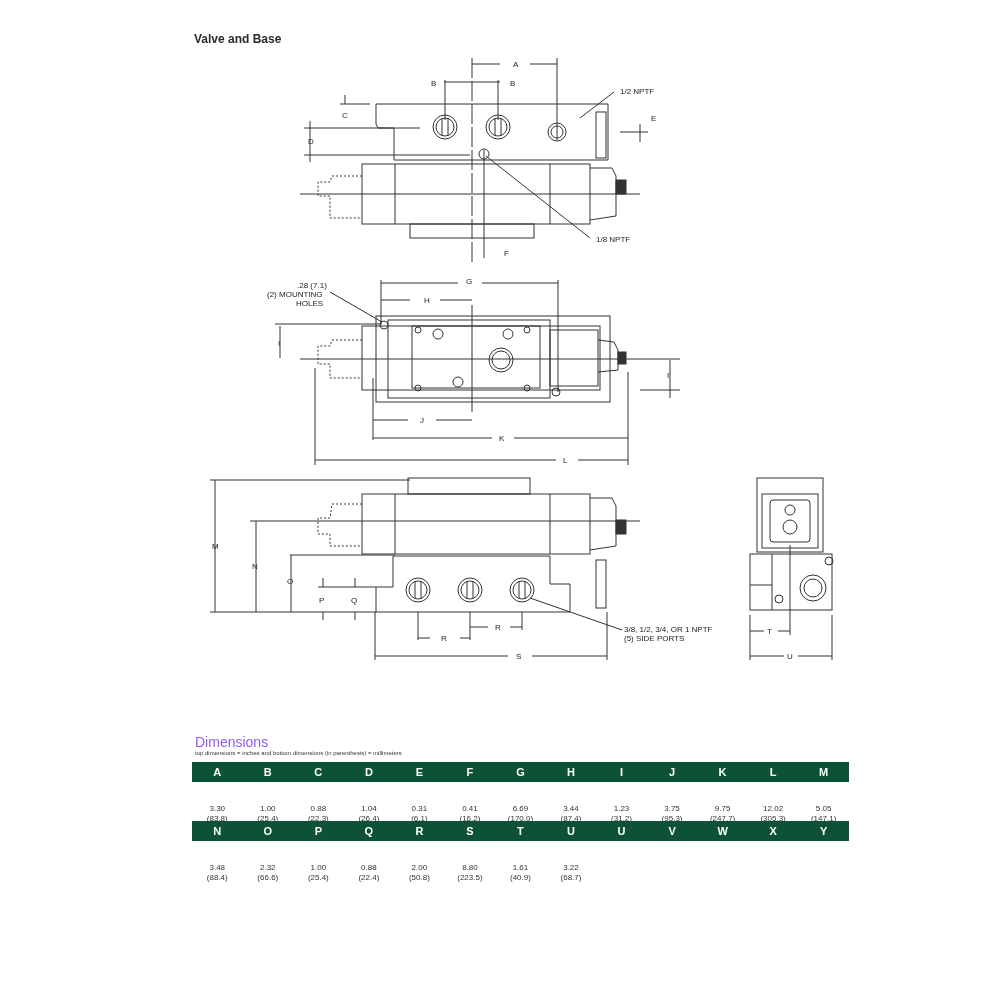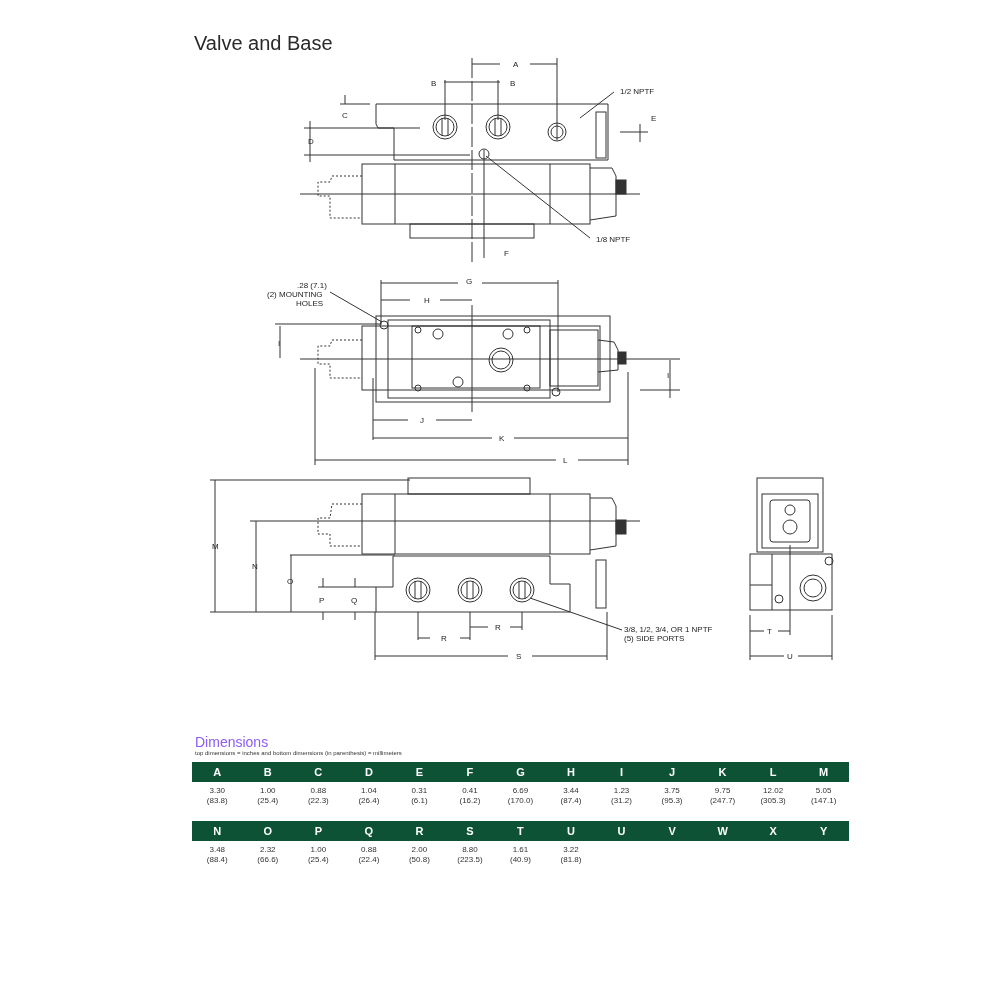--- a/index.html
+++ b/index.html
@@ -1,25 +1,25 @@
 <!DOCTYPE html>
 <html><head>
 <meta charset="utf-8">
 <style>
   html,body{margin:0;padding:0;background:#fff;}
   body{width:1000px;height:1000px;position:relative;overflow:hidden;font-family:"Liberation Sans",sans-serif;color:#222;}
-  .title{position:absolute;left:194px;top:32px;font-size:20px;color:#2a2a2a;}
+  .title{position:absolute;left:194px;top:32px;font-size:12px;color:#2a2a2a;font-weight:bold;}
   svg.drawing{position:absolute;left:0;top:0;}
   .dimlbl{font-family:"Liberation Sans",sans-serif;font-size:8px;fill:#222;}
   .dim-title{position:absolute;left:195px;top:734px;font-size:14px;color:#8b5cf6;}
   .dim-note{position:absolute;left:195px;top:750px;font-size:6px;color:#333;}
   .dtable{position:absolute;left:192px;width:657px;}
   .dtable .hdr{display:flex;background:#0d5235;height:20px;align-items:center;}
   .dtable .hdr div{flex:1;text-align:center;color:#fff;font-weight:bold;font-size:11px;}
-  .dtable .vals{display:flex;padding-top:4px;}
+  .dtable .vals{display:flex;padding-top:22px;}
   .dtable .vals div{flex:1;text-align:center;font-size:8px;line-height:10px;color:#333;}
   .row1{top:762px;}
   .row2{top:821px;}
 </style>
 </head>
 <body>
 
 <div class="title">Valve and Base</div>
 
 <svg class="drawing" width="1000" height="730" viewBox="0 0 1000 730" stroke="#333" fill="none" stroke-width="1">
@@ -271,20 +271,20 @@
     <div>Y</div>
   </div>
   <div class="vals">
     <div><span>3.48</span><br><span>(88.4)</span></div>
     <div><span>2.32</span><br><span>(66.6)</span></div>
     <div><span>1.00</span><br><span>(25.4)</span></div>
     <div><span>0.88</span><br><span>(22.4)</span></div>
     <div><span>2.00</span><br><span>(50.8)</span></div>
     <div><span>8.80</span><br><span>(223.5)</span></div>
     <div><span>1.61</span><br><span>(40.9)</span></div>
-    <div><span>3.22</span><br><span>(81.8)</span></div>
+    <div><span>3.22</span><br><span>(68.7)</span></div>
     <div><span></span><br><span></span></div>
     <div><span></span><br><span></span></div>
     <div><span></span><br><span></span></div>
     <div><span></span><br><span></span></div>
     <div><span></span><br><span></span></div>
   </div>
 </div>
 
 </body></html>

